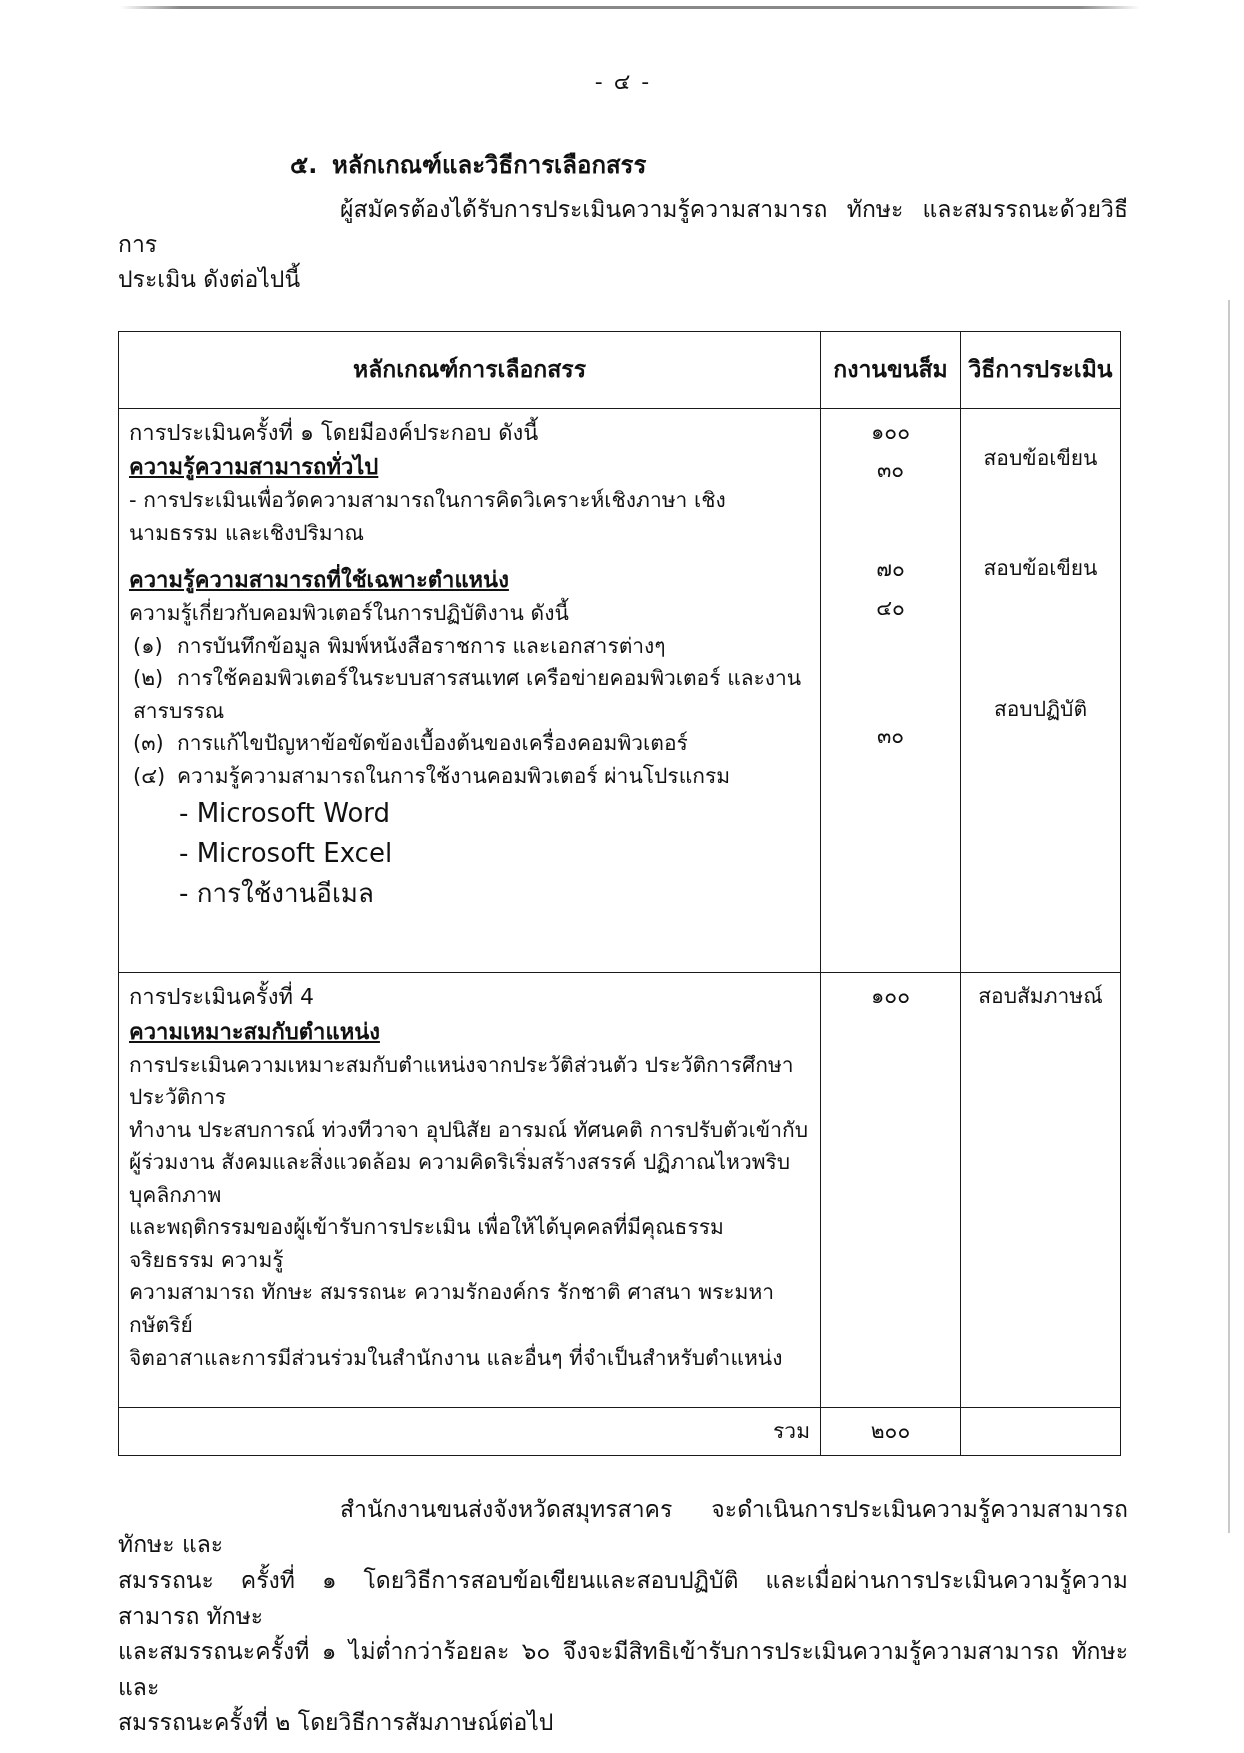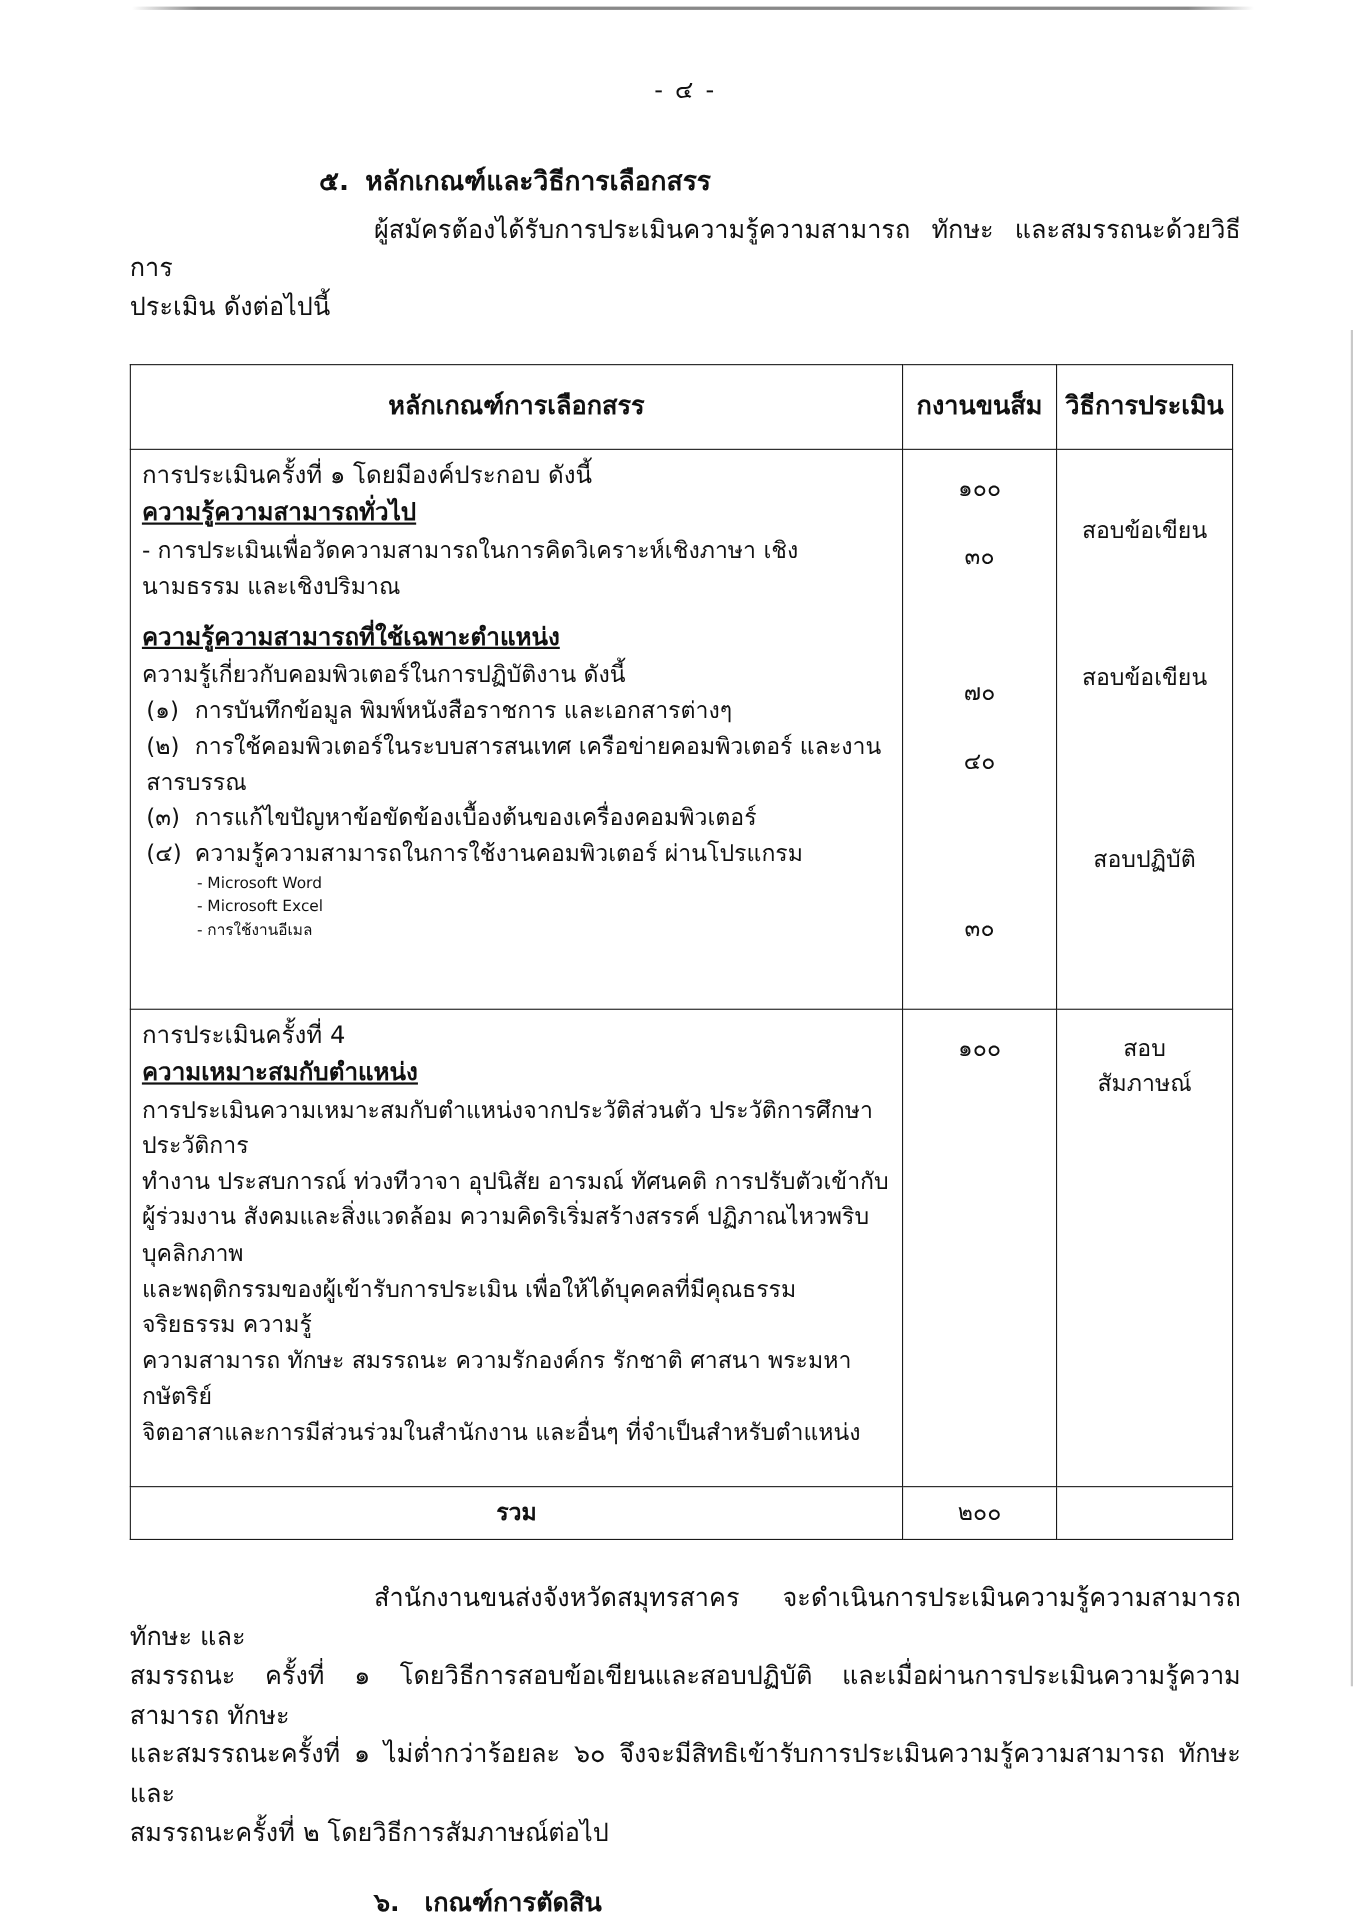--- a/index.html
+++ b/index.html
@@ -97,21 +97,21 @@
     height: 52px;
   }
   col.c-crit { width: 702px; }
   col.c-score { width: 140px; }
   col.c-method { width: 160px; }
 
   td.score, td.method {
     text-align: center;
     vertical-align: top;
   }
-  td.score div, td.method div { margin: 12px; }
+  td.score div, td.method div { margin: 0; }
 
   .line { display: block; }
   .ln-head {
     font-weight: normal;
     font-size: 22px;
   }
   .ln-underline {
     font-weight: bold;
     text-decoration: underline;
     font-size: 22px;
@@ -122,37 +122,37 @@
     padding-left: 4px;
     font-size: 21px;
   }
   .ln-item .mark {
     display: inline-block;
     width: 44px;
   }
   .ln-sub {
     display: block;
     padding-left: 50px;
-    font-size: 14px;
+    font-size: 26px;
   }
   .spacer-sm { display: block; height: 14px; }
   .spacer-md { display: block; height: 26px; }
   .spacer-lg { display: block; height: 52px; }
 
   .score-gap-1 { height: 6px; }
   .score-gap-2 { height: 66px; }
   .score-gap-3 { height: 96px; }
 
   .method-gap-1 { height: 26px; }
   .method-gap-2 { height: 78px; }
   .method-gap-3 { height: 108px; }
 
   td.total-label {
-    text-align: center;
-    font-weight: bold;
+    text-align: right;
+    font-weight: normal;
     font-size: 23px;
     vertical-align: middle;
     padding: 14px 6px;
   }
   td.total-score {
     text-align: center;
     font-size: 22px;
     vertical-align: middle;
   }
   td.total-blank { }

